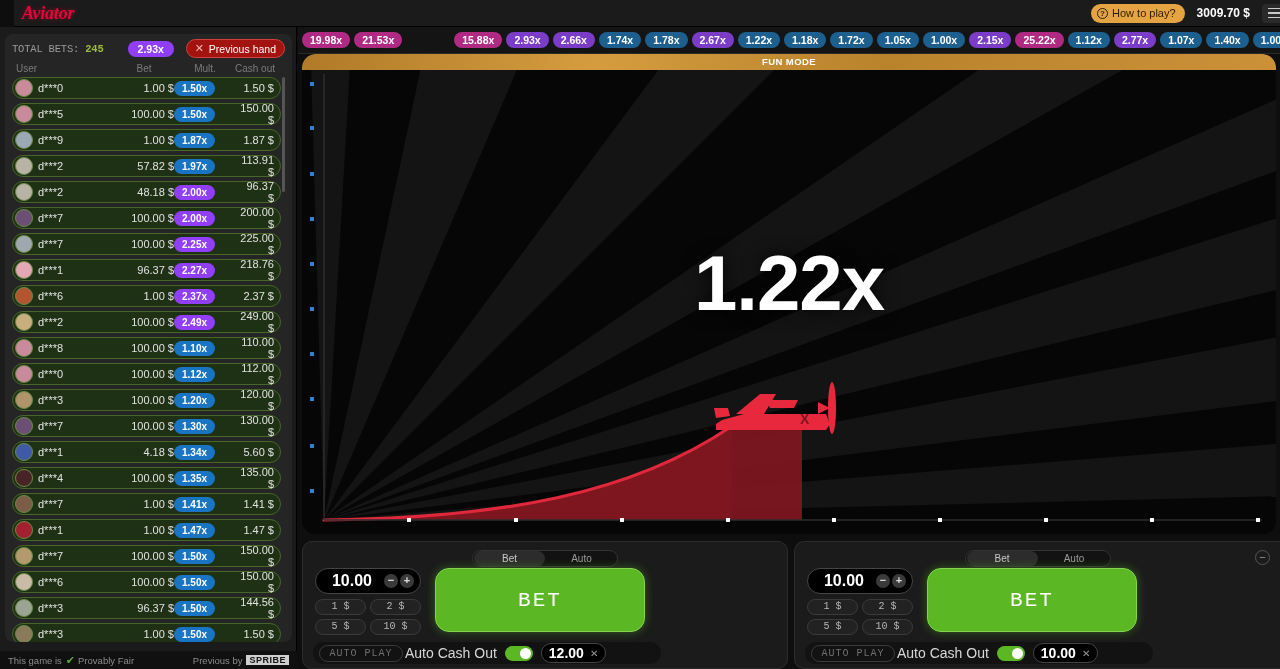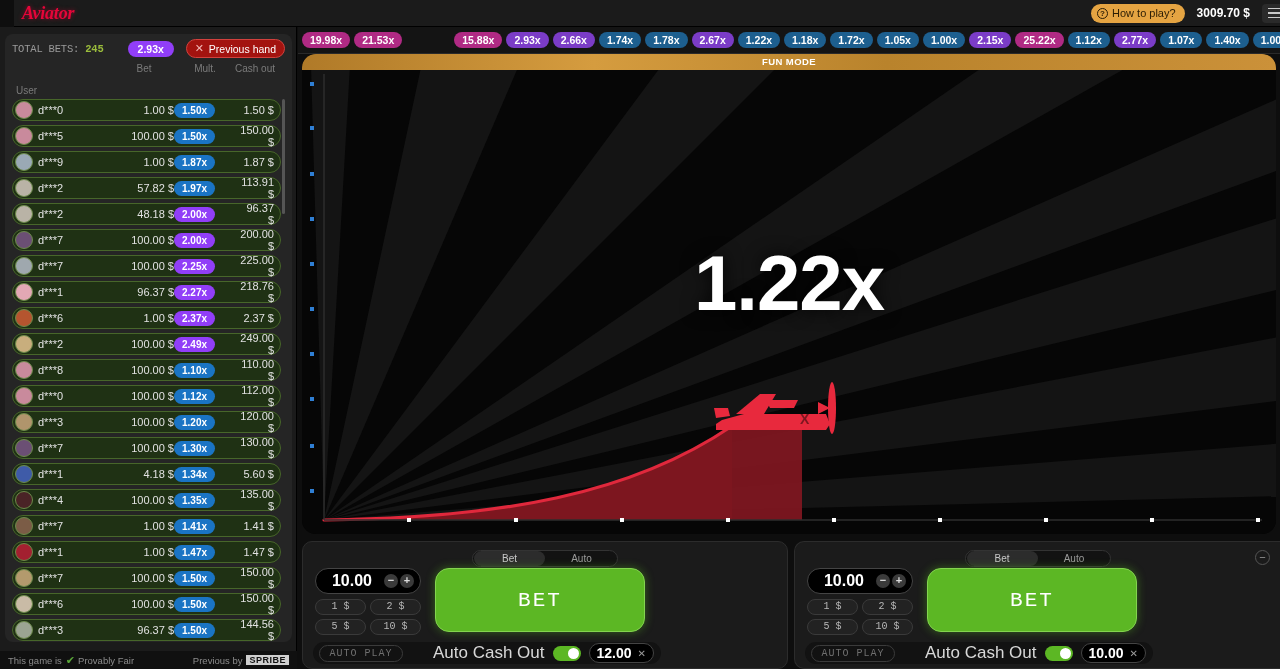--- a/index.html
+++ b/index.html
@@ -94,21 +94,21 @@
     background: #a3130f; border: 1px solid #d2413d; border-radius: 10px;
     color: #fff; font-size: 10.5px; padding: 2px 8px;
     display: flex; align-items: center; gap: 5px; cursor: pointer;
   }
   .x-icon { font-size: 11px; color: #f2b7b5; }
 
   #cols {
     display: flex; font-size: 10px; color: #7b7b7b;
     padding: 5px 4px 3px;
   }
-  #cols .c1 { width: 95px; margin-top: 22px; }
+  #cols .c1 { width: 95px; }
   #cols .c2 { width: 66px; text-align: center; }
   #cols .c3 { width: 56px; text-align: center; }
   #cols .c4 { flex: 1; text-align: right; padding-right: 6px; }
 
   #betlist {
     flex: 1; overflow: hidden; position: relative;
     padding-right: 4px;
   }
   .bet-row {
     display: flex; align-items: center; height: 22px;
@@ -241,21 +241,21 @@
     background: #121212; border-radius: 11px;
     display: flex; align-items: center; padding: 0 6px;
   }
   .autoplay {
     width: 84px; height: 17px; border-radius: 9px;
     border: 1px solid #3b3b3b; color: #6f6f6f;
     font-size: 10px; text-align: center; line-height: 15px;
     letter-spacing: 1px; font-family: "Liberation Mono", monospace;
     cursor: pointer;
   }
-  .acolabel { margin-left: 30px; font-size: 17px; color: #d8d8d8; }
+  .acolabel { margin-left: 2px; font-size: 14px; color: #d8d8d8; }
   .switch {
     margin-left: 8px; width: 28px; height: 15px; border-radius: 8px;
     background: #5cb724; position: relative; cursor: pointer;
   }
   .switch i {
     position: absolute; right: 2px; top: 2px;
     width: 11px; height: 11px; border-radius: 50%; background: #fff;
   }
   .acoval {
     margin-left: 8px; height: 20px; min-width: 62px;

